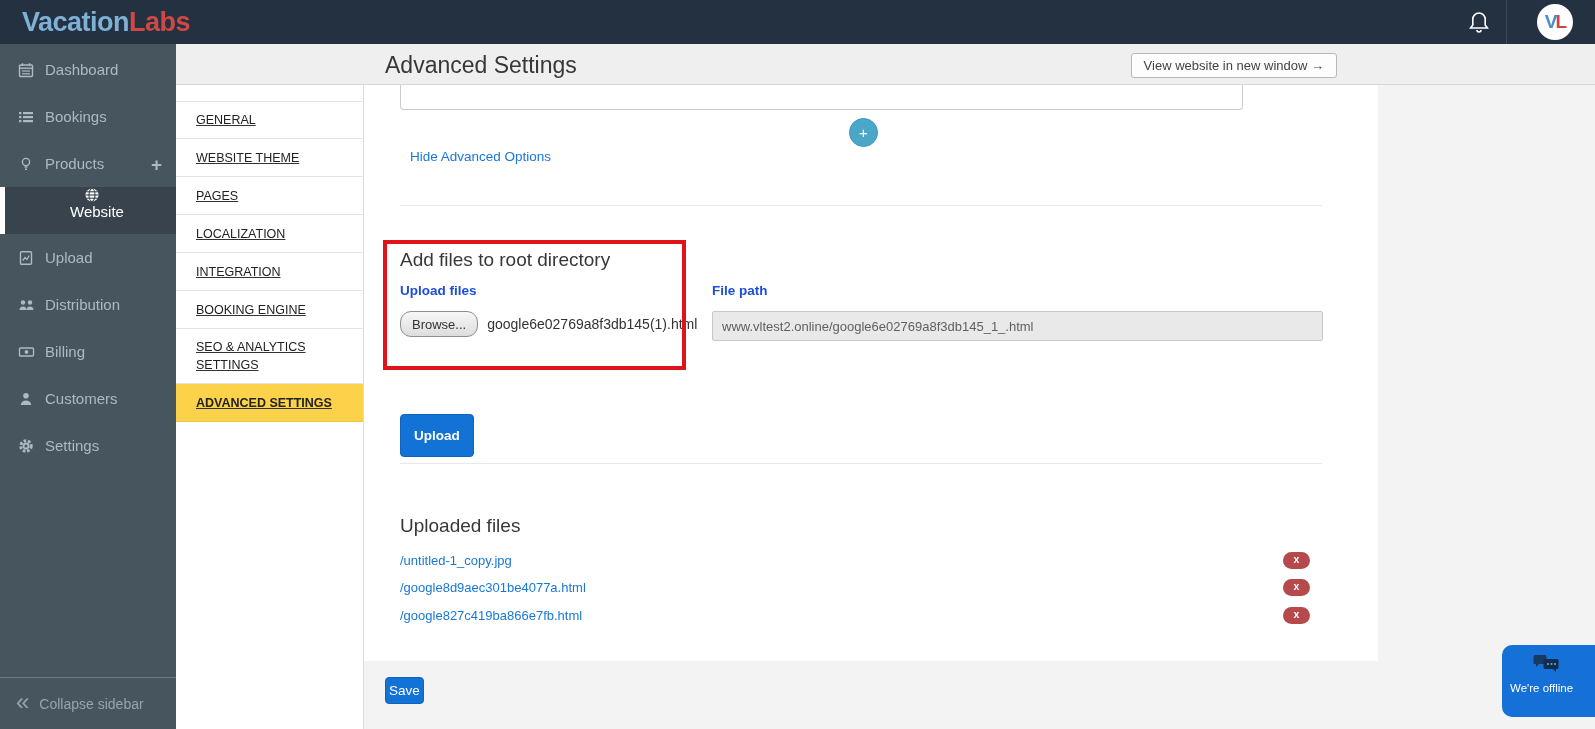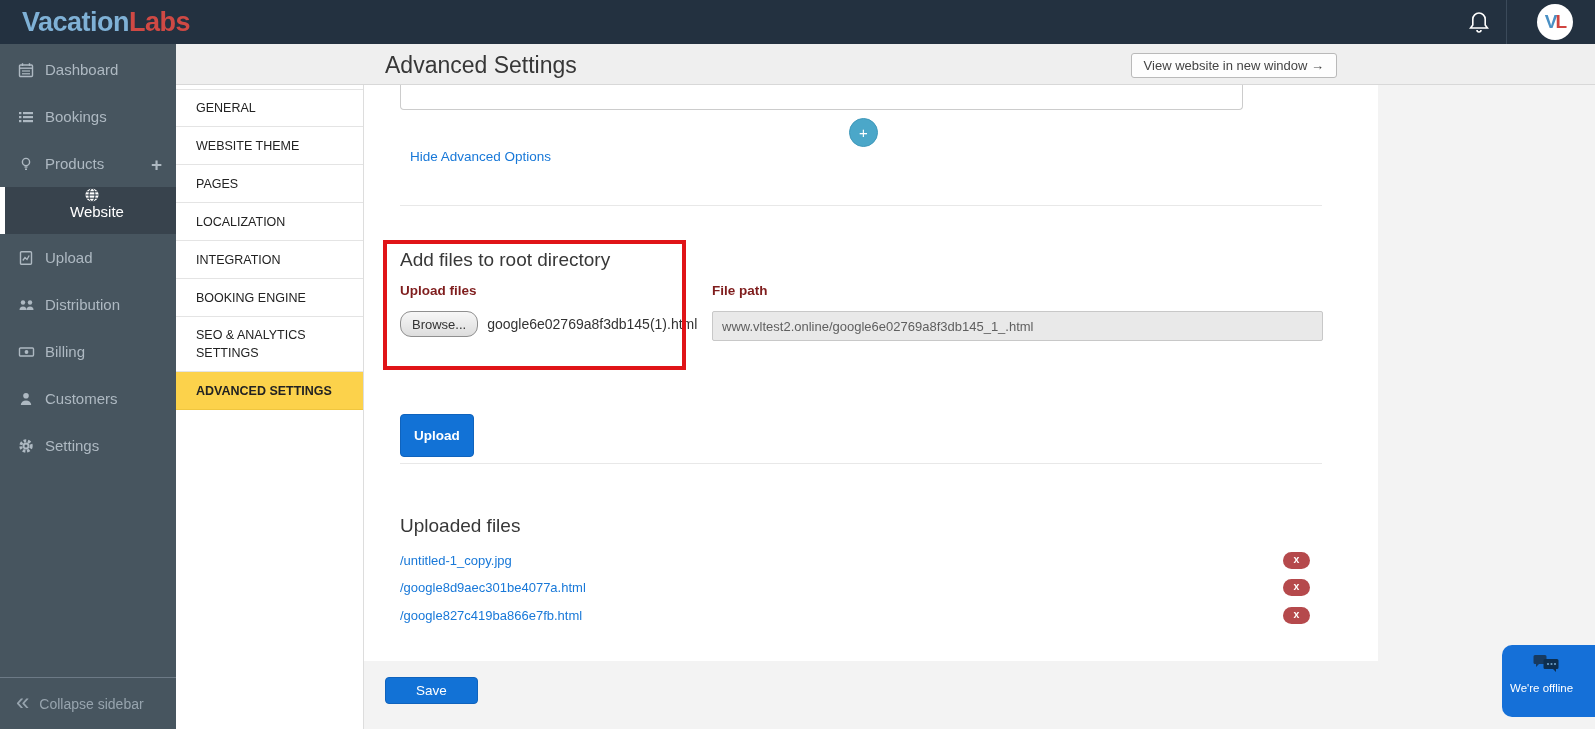--- a/index.html
+++ b/index.html
@@ -32,50 +32,50 @@
   .collapse-row { position:absolute; left:0; right:0; bottom:0; height:52px; border-top:1px solid #6d7a86; display:flex; align-items:center; padding-left:16px; color:#97a4ae; font-size:14px; cursor:pointer; }
   .collapse-row .chev { font-size:24px; margin-right:10px; line-height:1; margin-top:-3px; }
 
   
   .header-band { position:absolute; left:176px; top:44px; right:0; height:41px; background:#efefef; border-bottom:1px solid #d8d8d8; z-index:10; }
   .page-title { position:absolute; left:209px; top:7px; font-size:23px; color:#373737; }
   .view-site-btn { position:absolute; right:258px; top:9px; height:25px; padding:8px 12px; background:#fdfdfd; border:1px solid #b9b9b9; border-radius:3px; font-size:13px; color:#444; display:flex; align-items:center; cursor:pointer; }
 
   
   .subnav { position:absolute; left:176px; top:85px; width:188px; bottom:0; background:#fff; border-right:1px solid #dddddd; z-index:5; }
-  .tabs { margin-top:4px; }
+  .tabs { margin-top:16px;text-decoration:underline; }
   .tab { min-height:38px; display:flex; align-items:center; padding:9px 14px 9px 20px; font-size:12.5px; color:#222; border-bottom:1px solid #e4e4e4; cursor:pointer; line-height:1.45; }
   .tab:first-child { border-top:1px solid #e4e4e4; }
   .tab.active { background:#fcd24b; font-weight:bold; border-bottom:1px solid #f0c63e; }
 
   
   .card { position:absolute; left:364px; top:85px; width:1014px; height:576px; background:#fff; z-index:2; }
   .top-input { position:absolute; left:36px; top:0; width:843px; height:25px; border:1px solid #cccccc; border-top:none; border-radius:0 0 4px 4px; background:#fff; outline:none; font-size:13px; padding:0 8px; font-family:"Liberation Sans", sans-serif; }
   .plus-btn { position:absolute; left:485px; top:33px; width:29px; height:29px; border-radius:50%; background:#4ba7c9; border:1px solid #3f98ba; color:#fff; font-size:15px; display:flex; align-items:center; justify-content:center; cursor:pointer; }
   .hide-link { position:absolute; left:46px; top:64px; font-size:13.5px; color:#1878d8; text-decoration:none; cursor:pointer; }
   .divider { position:absolute; left:36px; width:922px; height:1px; background:#e8e8e8; }
   .div1 { top:120px; } .div2 { top:378px; }
 
   .red-box { position:absolute; left:19px; top:155px; width:303px; height:130px; border:4px solid #e01418; pointer-events:none; z-index:6; }
 
   .section-heading { position:absolute; left:36px; font-size:19px; color:#383838; }
   .h-add { top:164px; } .h-uploaded { top:430px; }
-  .field-label { position:absolute; font-size:13.5px; font-weight:bold; color:#7f1d1d; }
+  .field-label { position:absolute; font-size:13.5px; font-weight:bold; color:#1d4ed8; }
   .lbl-upload { left:36px; top:198px; }
   .lbl-path { left:348px; top:198px; }
 
   .browse-row { position:absolute; left:36px; top:226px; display:flex; align-items:center; }
   .browse-btn { height:26px; padding:0 11px; background:linear-gradient(#f7f7f7,#dddddd); border:1px solid #8f8f8f; border-radius:11px; font-size:13px; color:#333; cursor:pointer; font-family:"Liberation Sans", sans-serif; }
   .sel-file { margin-left:9px; font-size:14px; color:#333; }
 
   .path-input { position:absolute; left:348px; top:226px; width:611px; height:30px; background:#e9e9e9; border:1px solid #c8c8c8; border-radius:2px; font-size:13px; color:#5f5f5f; padding:0 9px; font-family:"Liberation Sans", sans-serif; }
 
   .btn-blue { background:#1272d6; border:1px solid #0f63bd; border-radius:4px; color:#fff; font-size:13.5px; cursor:pointer; font-family:"Liberation Sans", sans-serif; }
   .upload-btn { position:absolute; left:36px; top:329px; height:43px; padding:12px 13px;font-weight:bold; }
-  .save-btn { position:absolute; left:385px; top:677px; height:27px; padding:0 30px; z-index:3; }
+  .save-btn { position:absolute; left:385px; top:677px; height:27px; padding:0 3px; z-index:3; }
 
   .file-row { position:absolute; left:36px; width:922px; height:28px; display:flex; align-items:center; }
   .fr0 { top:461px; } .fr1 { top:488px; } .fr2 { top:516px; }
   .file-link { font-size:13px; color:#1878d8; text-decoration:none; cursor:pointer; }
   .del-btn { position:absolute; left:883px; width:27px; height:17px; border-radius:9px; background:#b5494c; border:none; color:#fff; font-size:10.5px; font-weight:bold; display:flex; align-items:center; justify-content:center; cursor:pointer; line-height:1; padding-bottom:2px; }
 
   
   .chat-widget { position:absolute; left:1502px; top:645px; width:112px; height:72px; background:#1570d8; border-radius:10px; z-index:50; cursor:pointer; display:flex; flex-direction:column; align-items:flex-start; padding:8px 0 0 8px; }
   .chat-icon { margin-left:22px; }
   .chat-status { color:#fff; font-size:11.5px; margin-top:5px; margin-left:0px; white-space:nowrap; }

